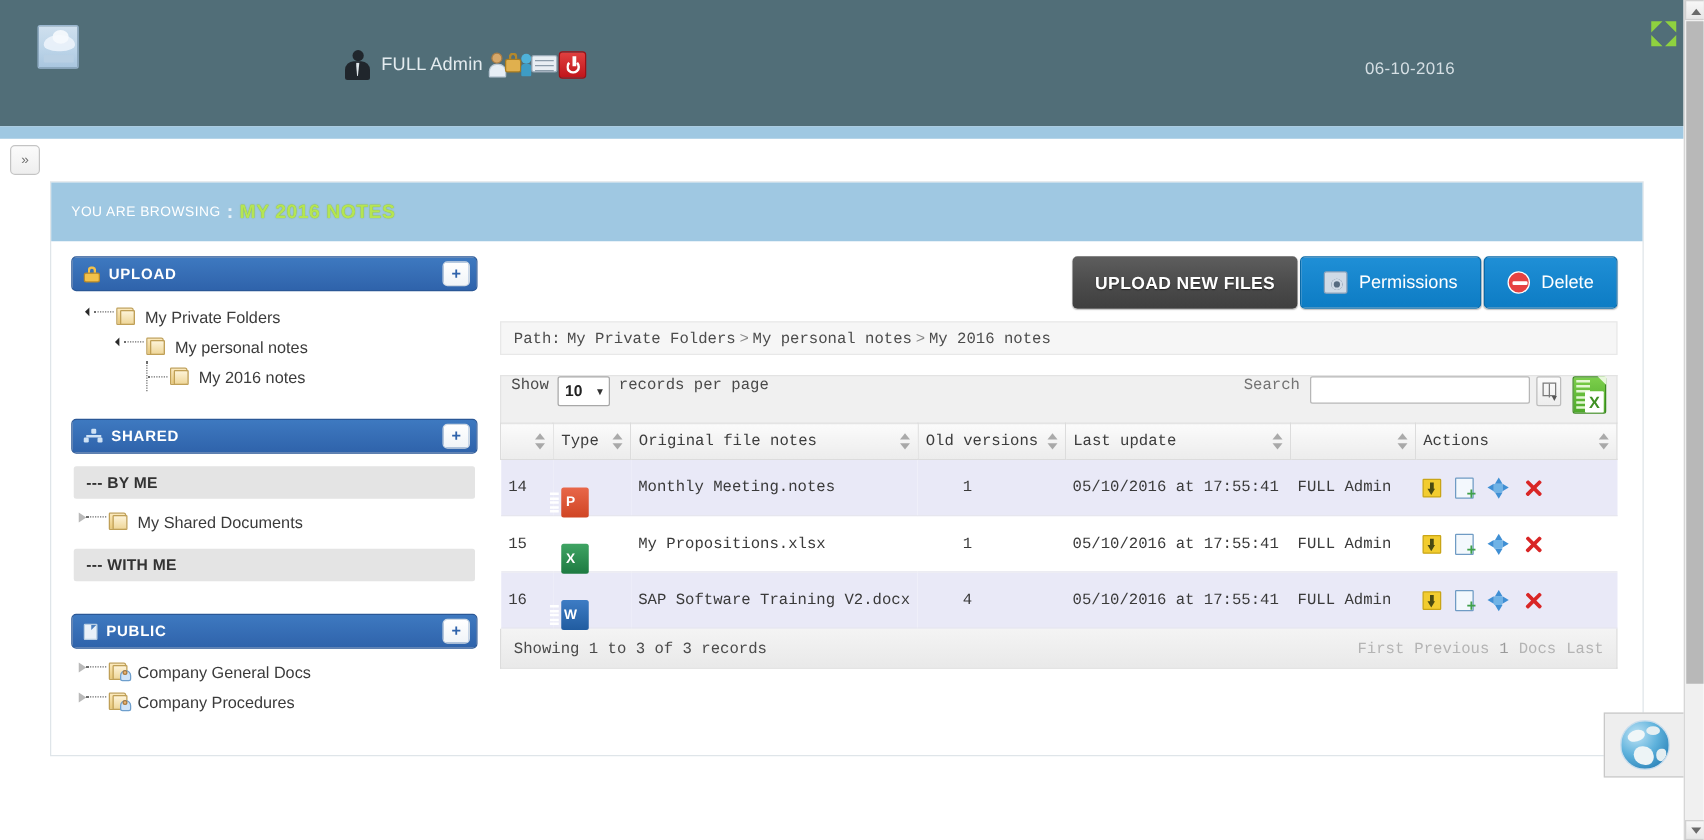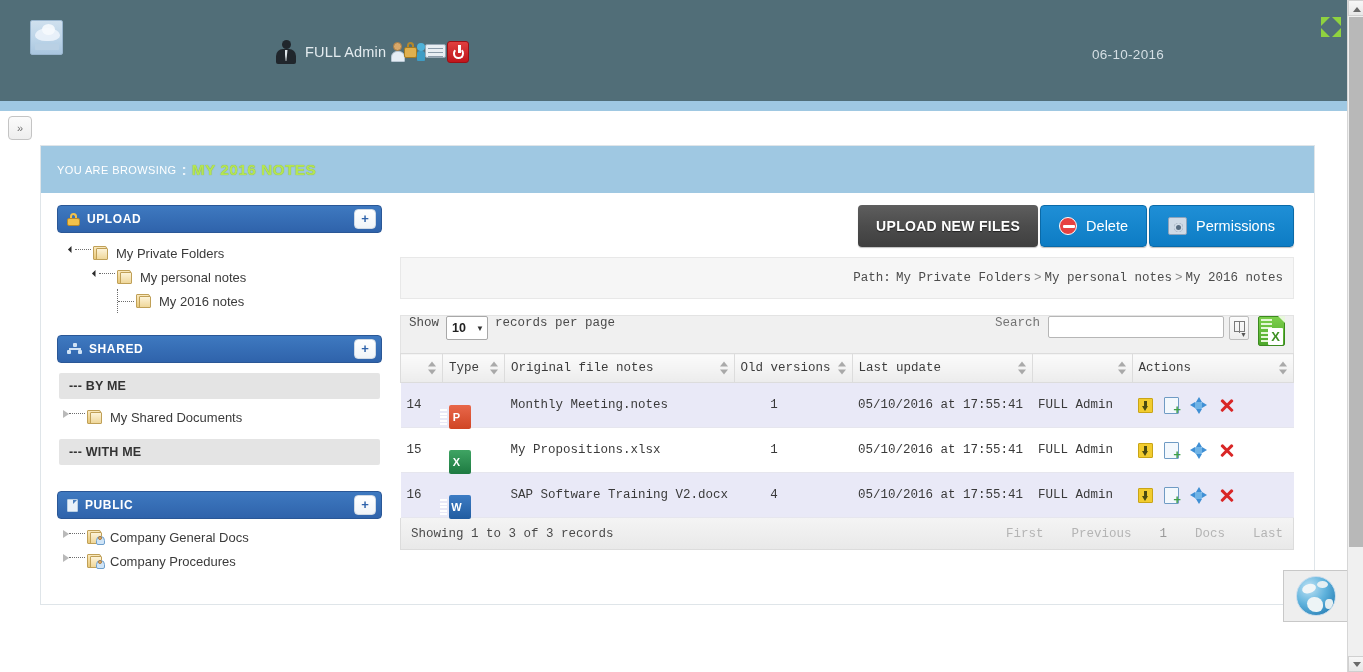--- a/index.html
+++ b/index.html
@@ -319,24 +319,23 @@
     position:relative; width:18px; height:18px; border-radius:50%;
     background:#e64242; border:1.5px solid #fff;
   }
   .deny::after {
     content:""; position:absolute; left:3px; top:7px; width:12px; height:3px;
     background:#ffffff; border-radius:1px;
   }
 
   #path-bar {
     background:#f6f6f6; border:1px solid #e8e8e8;
-    height:42px; display:flex; align-items:center; padding:0 10px;
+    height:27px; display:flex; align-items:center; padding:0 10px;
     font-family:"Liberation Mono", monospace; font-size:12.5px; color:#4c4c4c;
     margin:0 8px 16px 0;
-    justify-content:flex-end;
   }
   #path-bar .seg { white-space:pre; }
   #path-bar .gt { color:#8a8a8a; padding:0 3px; }
 
   #controls {
     background:#f0f0f0; border:1px solid #e3e3e3; border-bottom:none;
     height:38px; display:flex; align-items:flex-start;
     padding:0 8px 0 8px; margin-right:8px;
   }
   #controls .lbl {
@@ -492,21 +491,21 @@
   #tfoot {
     background:linear-gradient(180deg,#f4f4f4,#e9e9e9);
     border:1px solid #dcdcdc; border-top:none;
     height:32px; display:flex; align-items:center; padding:0 10px;
     margin-right:8px;
   }
   #tfoot .info {
     font-family:"Liberation Mono",monospace; font-size:12.5px; color:#4a4a4a;
   }
   #tfoot .spacer { flex:1; }
-  #tfoot .pager { display:flex; gap:28px; }
+  #tfoot .pager { display:flex; gap:8px; }
   #tfoot .pager span {
     font-family:"Liberation Mono",monospace; font-size:12.5px;
     color:#b4b4b4; cursor:pointer;
   }
   #tfoot .pager span.cur { color:#9a9a9a; }
 
   
   #globe-widget {
     position:absolute; left:1283px; top:570px; width:66px; height:52px;
     background:#eeeeee; border:1px solid #c8c8c8;
@@ -713,28 +712,28 @@
 
     </div>
 
     <div id="table-col">
 
       <div id="btn-row">
         <div class="btn btn-upload">
           <span>UPLOAD NEW FILES</span>
         </div>
         <div class="btn btn-blue">
-          <span class="deny"></span>
-          <span>Delete</span>
-        </div>
-        <div class="btn btn-blue">
           <span class="gear-box">
               <span class="g"></span>
             </span>
           <span>Permissions</span>
+        </div>
+        <div class="btn btn-blue">
+          <span class="deny"></span>
+          <span>Delete</span>
         </div>
       </div>
 
       <div id="path-bar">
         <span class="seg">Path:</span>
         <span class="seg" style="padding-left:5px;">My Private Folders</span>
         <span class="gt">&gt;</span>
         <span class="seg">My personal notes</span>
         <span class="gt">&gt;</span>
         <span class="seg">My 2016 notes</span>

